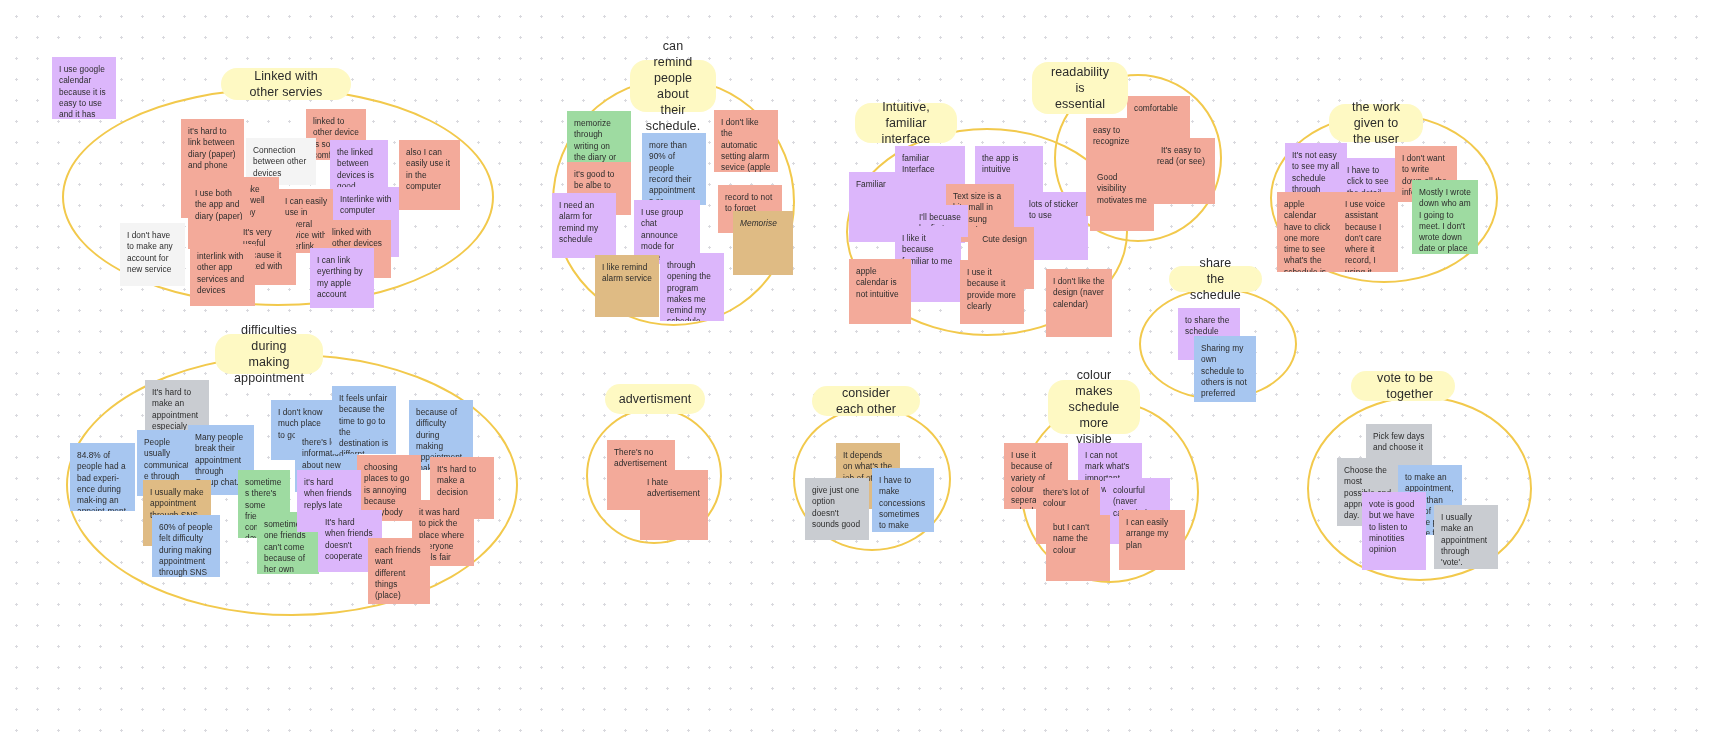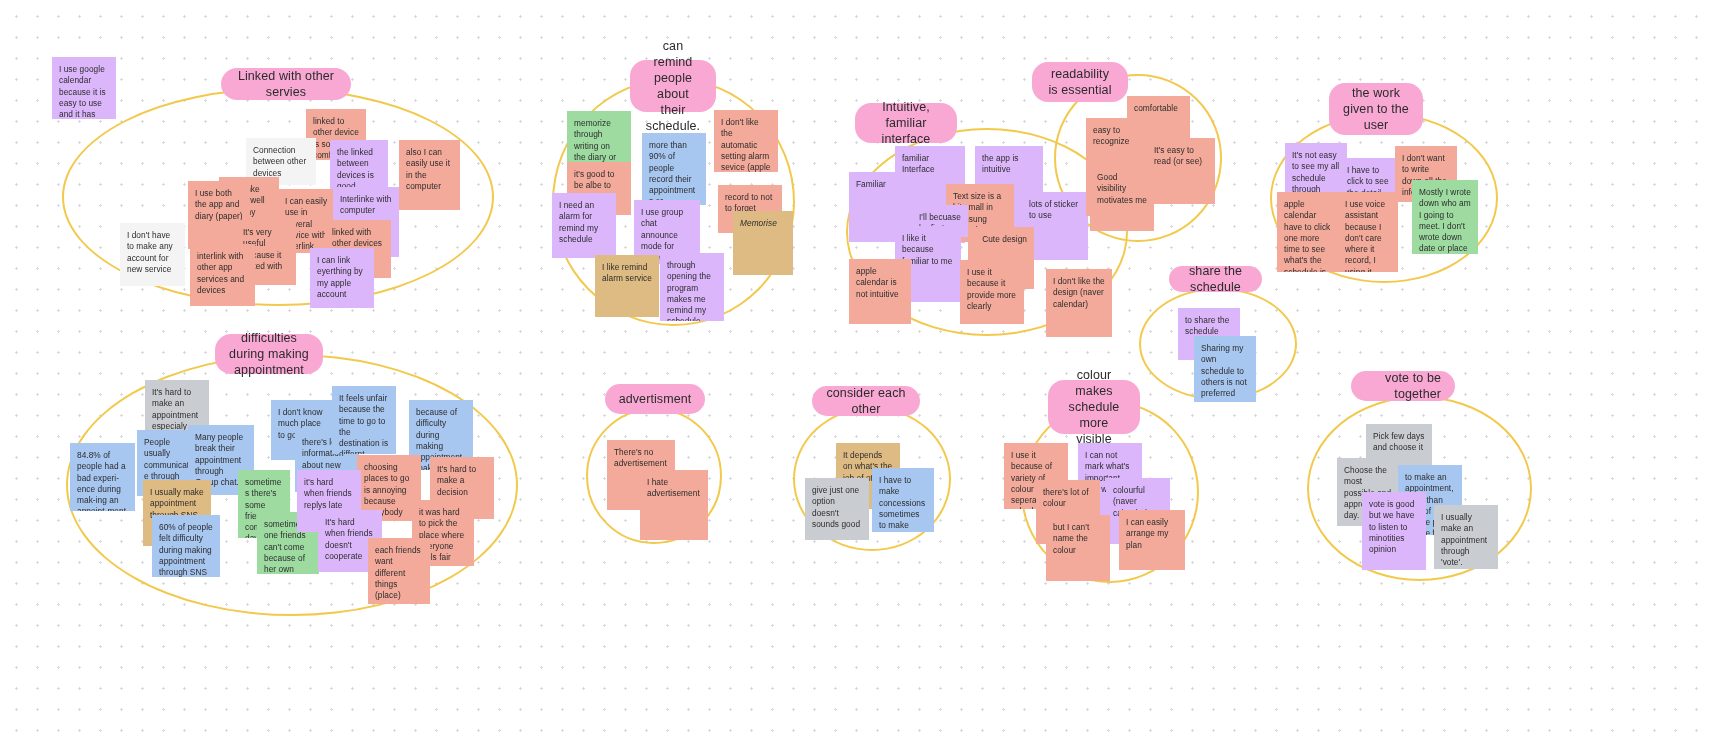--- a/index.html
+++ b/index.html
@@ -16,30 +16,30 @@
   }
   #board { position:absolute; inset:0; }
   .ellipse {
     position:absolute;
     border:2px solid #f2c94c;
     border-radius:50%;
     background:transparent;
   }
   .cluster-label {
     position:absolute;
-    background:#f9a8d4;
+    background:#fef9c3;
     border-radius:16px;
     color:#2b2b2b;
     font-size:12.5px;
     line-height:16px;
     text-align:center;
     display:flex;
     align-items:center;
     justify-content:center;
-    padding:6px 14px;
+    padding:6px 22px;
     letter-spacing:.1px;
     z-index:40;
   }
   .note {
     position:absolute;
     font-size:8.3px;
     line-height:11.3px;
     color:#2c2c2c;
     padding:7px 7px 5px 7px;
     word-wrap:break-word;
@@ -66,20 +66,21 @@
   <div class="ellipse" style="left:1270px;top:113px; width:228px; height:170px;"></div>
   <div class="ellipse" style="left:1139px;top:288px; width:158px; height:112px;"></div>
   <div class="ellipse" style="left:66px; top:354px; width:452px; height:262px;"></div>
   <div class="ellipse" style="left:586px; top:408px; width:136px; height:136px;"></div>
   <div class="ellipse" style="left:793px; top:407px; width:158px; height:144px;"></div>
   <div class="ellipse" style="left:1021px;top:401px; width:178px; height:182px;"></div>
   <div class="ellipse" style="left:1307px;top:396px; width:225px; height:185px;"></div>
 
   <div class="note c-purple" style="left:52px;  top:57px;  width:64px;  height:62px;">I use google calendar because it is easy to use and it has widget</div>
 
+  <div class="note c-pink" style="left:181px; top:119px; width:63px;  height:99px;">it's hard to link between diary (paper) and phone</div>
   <div class="note c-pink" style="left:306px; top:109px; width:60px;  height:51px;">linked to other device is so comfortable</div>
   <div class="note c-white" style="left:246px; top:138px; width:70px;  height:47px;">Connection between other devices</div>
   <div class="note c-purple" style="left:330px; top:140px; width:58px;  height:95px;">the linked between devices is good.</div>
   <div class="note c-pink" style="left:399px; top:140px; width:61px;  height:70px;">also I can easily use it in the computer</div>
   <div class="note c-pink" style="left:219px; top:177px; width:60px;  height:63px;">interlinke works well in many different devices</div>
   <div class="note c-pink" style="left:140px; top:181px; width:62px;  height:68px;margin-left:48px;">I use both the app and diary (paper)</div>
   <div class="note c-pink" style="left:278px; top:189px; width:64px;  height:64px;">I can easily use in several device with interlink</div>
   <div class="note c-purple" style="left:333px; top:187px; width:66px;  height:70px;">Interlinke with computer</div>
   <div class="note c-white" style="left:120px; top:223px; width:65px;  height:63px;">I don't have to make any account for new service</div>
   <div class="note c-pink" style="left:236px; top:220px; width:60px;  height:65px;">It's very useful because it linked with it.</div>
@@ -105,21 +106,21 @@
   <div class="note c-purple" style="left:1022px;top:192px; width:66px;  height:68px;">lots of sticker to use</div>
   <div class="note c-purple" style="left:912px; top:205px; width:56px;  height:32px;">I'll becuase he first</div>
   <div class="note c-purple" style="left:895px; top:226px; width:66px;  height:76px;">I like it because familiar to me</div>
   <div class="note c-pink" style="left:968px; top:227px; width:66px;  height:62px;text-align:right;">Cute design</div>
   <div class="note c-pink" style="left:1046px;top:241px; width:66px;  height:68px;margin-top:28px;">I don't like the design (naver calendar)</div>
   <div class="note c-pink" style="left:849px; top:259px; width:62px;  height:65px;">apple calendar is not intuitive</div>
   <div class="note c-pink" style="left:960px; top:260px; width:64px;  height:64px;">I use it because it provide more clearly</div>
 
   <div class="note c-pink" style="left:1127px;top:96px;  width:63px;  height:60px;">comfortable</div>
   <div class="note c-pink" style="left:1086px;top:118px; width:62px;  height:98px;">easy to recognize</div>
-  <div class="note c-pink" style="left:1147px;top:138px; width:68px;  height:66px;">It's easy to read (or see)</div>
+  <div class="note c-pink" style="left:1147px;top:138px; width:68px;  height:66px;text-align:center;">It's easy to read (or see)</div>
   <div class="note c-pink" style="left:1090px;top:165px; width:64px;  height:66px;">Good visibility motivates me</div>
 
   <div class="note c-purple" style="left:1285px;top:143px; width:62px;  height:62px;">It's not easy to see my all schedule through calender</div>
   <div class="note c-purple" style="left:1340px;top:158px; width:56px;  height:60px;">I have to click to see the detail. that's annoying</div>
   <div class="note c-pink" style="left:1395px;top:146px; width:62px;  height:56px;">I don't want to write down all the informantion.</div>
   <div class="note c-pink" style="left:1277px;top:192px; width:62px;  height:80px;">apple calendar have to click one more time to see what's the schedule is</div>
   <div class="note c-pink" style="left:1338px;top:192px; width:60px;  height:80px;">I use voice assistant because I don't care where it record, I using it because it's fast</div>
   <div class="note c-green" style="left:1412px;top:180px; width:66px;  height:74px;">Mostly I wrote down who am I going to meet. I don't wrote down date or place things.</div>
 
   <div class="note c-purple" style="left:1178px;top:308px; width:62px;  height:52px;">to share the schedule</div>
@@ -160,22 +161,22 @@
 
   <div class="note c-gray" style="left:1366px;top:424px; width:66px;  height:70px;">Pick few days and choose it</div>
   <div class="note c-gray" style="left:1337px;top:458px; width:64px;  height:68px;">Choose the most possible and appropriate day.</div>
   <div class="note c-blue" style="left:1398px;top:465px; width:64px;  height:70px;">to make an appointment, more than 83% of people prefer to vote for it</div>
   <div class="note c-purple" style="left:1362px;top:492px; width:64px;  height:78px;">vote is good but we have to listen to minotities opinion</div>
   <div class="note c-gray" style="left:1434px;top:505px; width:64px;  height:64px;">I usually make an appointment through 'vote'.</div>
 
   <div class="cluster-label" style="left:221px; top:68px;  width:130px; height:32px;">Linked with other servies</div>
   <div class="cluster-label" style="left:630px; top:60px;  width:86px;  height:52px;">can remind people about their schedule.</div>
   <div class="cluster-label" style="left:855px; top:103px; width:102px; height:40px;">Intuitive, familiar interface</div>
-  <div class="cluster-label" style="left:1032px;top:62px;  width:96px;  height:40px;">readability is essential</div>
-  <div class="cluster-label" style="left:1329px;top:83px;  width:94px;  height:52px;">the work given to the user</div>
+  <div class="cluster-label" style="left:1032px;top:62px;  width:96px;  height:52px;">readability is essential</div>
+  <div class="cluster-label" style="left:1329px;top:104px;  width:94px;  height:38px;">the work given to the user</div>
   <div class="cluster-label" style="left:1169px;top:266px; width:93px;  height:26px;">share the schedule</div>
   <div class="cluster-label" style="left:215px; top:334px; width:108px; height:40px;">difficulties during making appointment</div>
   <div class="cluster-label" style="left:605px; top:384px; width:100px; height:30px;">advertisment</div>
   <div class="cluster-label" style="left:812px; top:386px; width:108px; height:30px;">consider each other</div>
   <div class="cluster-label" style="left:1048px;top:380px; width:92px;  height:54px;">colour makes schedule more visible</div>
   <div class="cluster-label" style="left:1351px;top:371px; width:104px; height:30px;text-align:right;">vote to be together</div>
 
 </div>
 
 </body></html>

